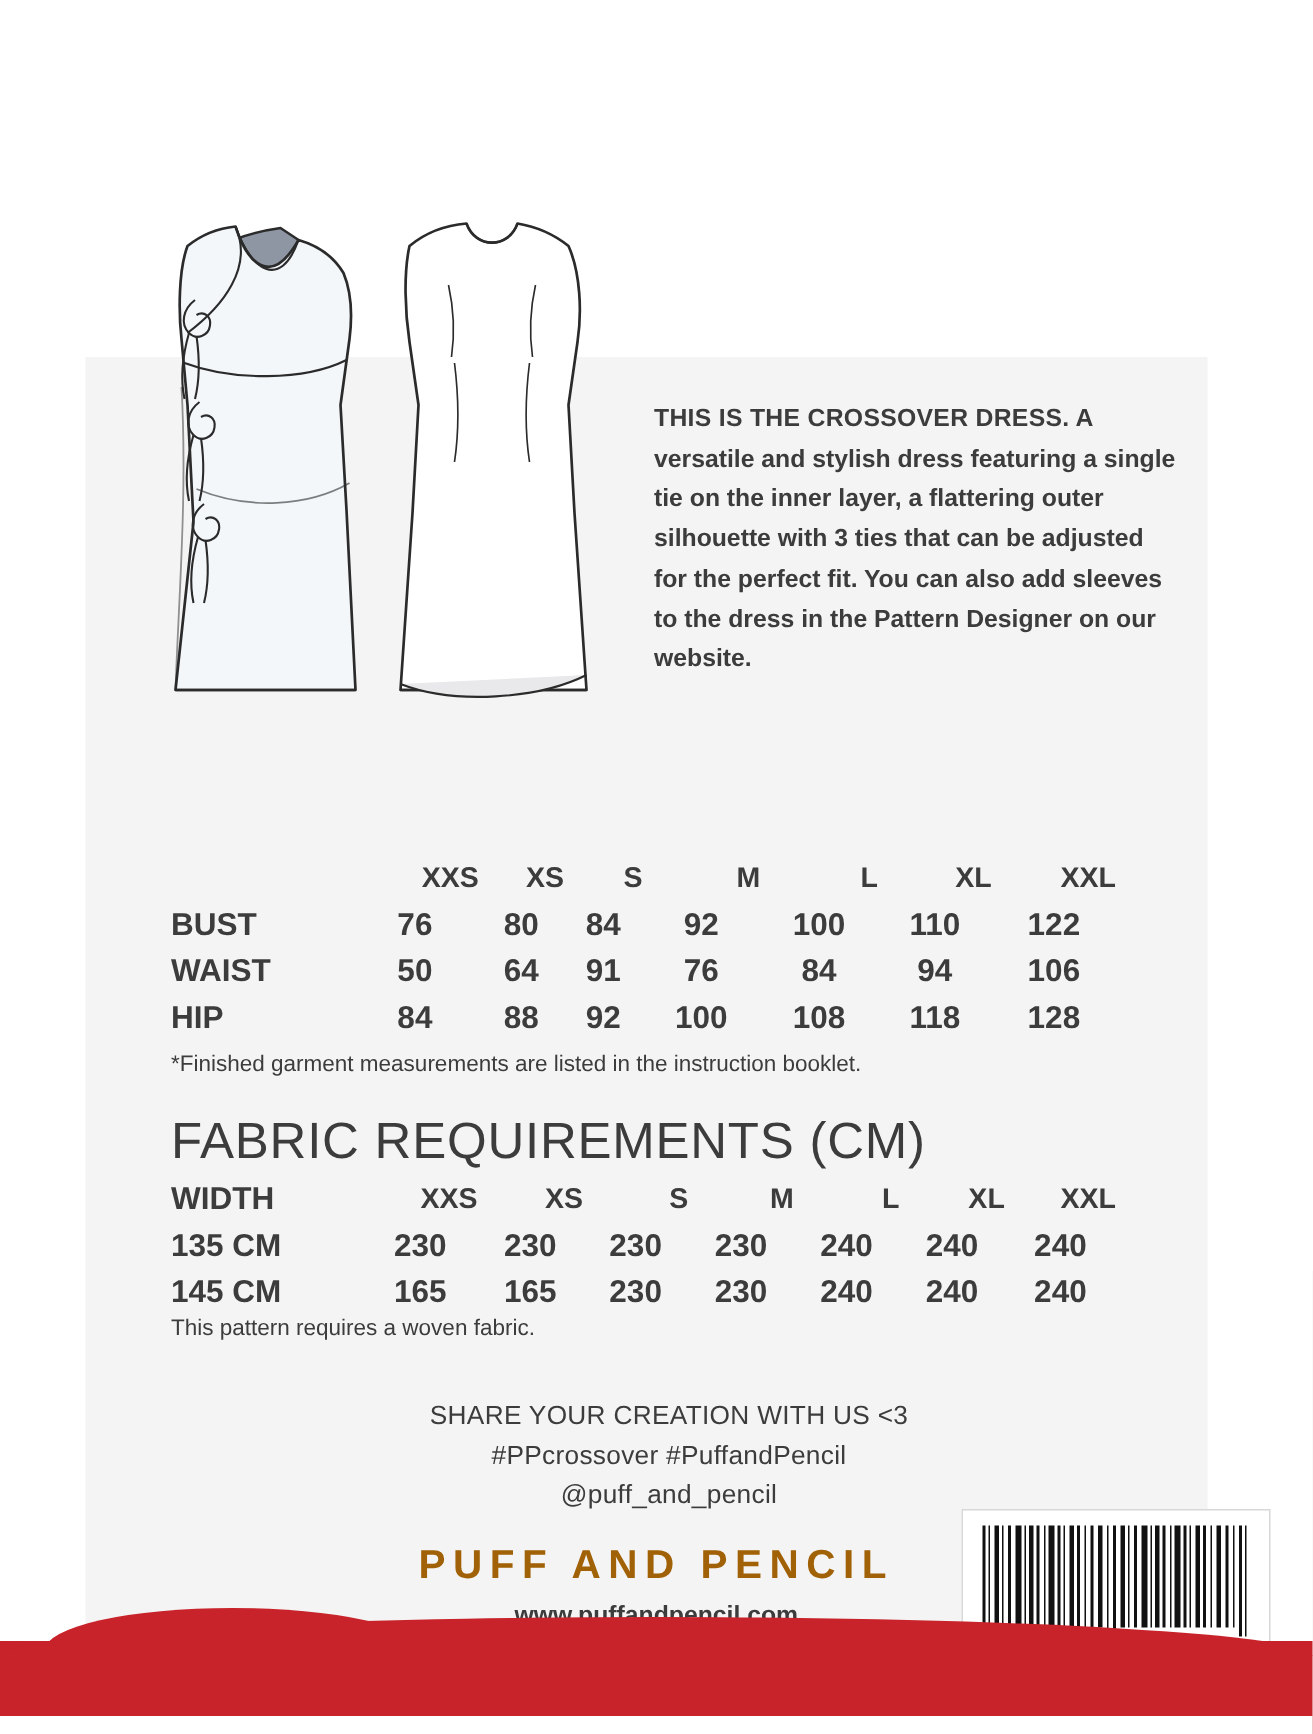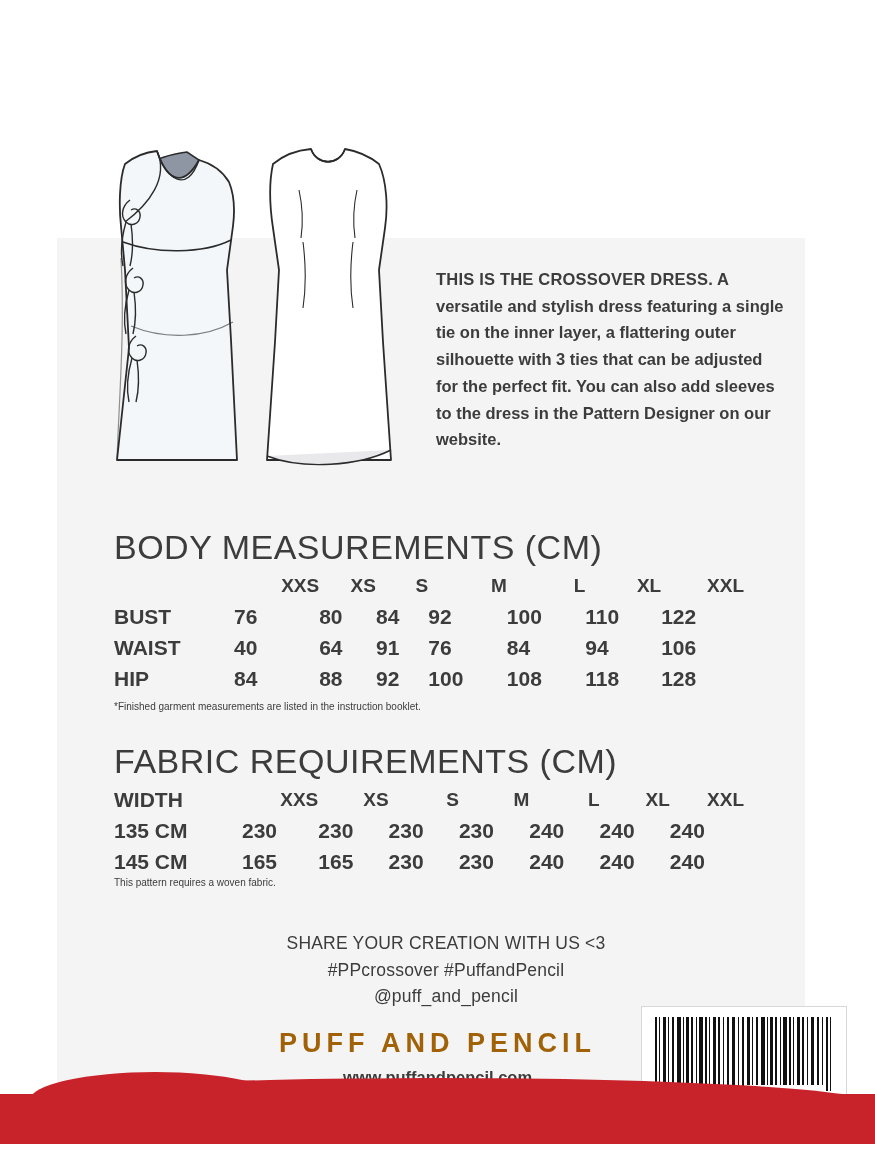--- a/index.html
+++ b/index.html
@@ -62,27 +62,27 @@
   #bm-table{left:114px;top:570px;width:630px;}
   #fr-table{left:114px;top:784px;width:630px;}
 
   .meas .rowhead{
     font-size:21px;font-weight:bold;text-align:left;padding-right:8px;white-space:nowrap;
   }
   .meas .colhead{
     font-size:19px;font-weight:bold;text-align:right;
   }
   .meas td.val{
-    font-size:21px;font-weight:bold;text-align:left;
+    font-size:21px;font-weight:bold;text-align:center;
   }
   .meas tr{height:31px;}
   .meas .corner{width:120px;}
 
   .note{
-    position:absolute;font-size:10px;color:#3c3c3c;
+    position:absolute;font-size:15px;color:#3c3c3c;
   }
   #note1{left:114px;top:701px;}
   #note2{left:114px;top:877px;}
 
   
   .share{
     position:absolute;left:0;right:0;top:930px;text-align:center;
     font-size:17.5px;line-height:1.52;color:#3c3c3c;
   }
   .share div{letter-spacing:.2px;margin-left:17px;}
@@ -165,21 +165,20 @@
         <path d="M12 326 C48 340 104 336 136 320" fill="#e9e9ec" stroke="#2b2b2b" stroke-width="1.4"></path>
       </g>
     </svg>
   </div>
 
   <div class="desc">
     <span class="lead">THIS IS THE CROSSOVER DRESS.</span>
     <span>A versatile and stylish dress featuring a single tie on the inner layer, a flattering outer silhouette with 3 ties that can be adjusted for the perfect fit. You can also add sleeves to the dress in the Pattern Designer on our website.</span>
   </div>
 
-  <h2 class="sect" id="bm-title">BODY MEASUREMENTS (CM)</h2>
 
   <table class="meas" id="bm-table">
     <tbody>
         <tr>
       <th class="corner"></th>
       <th class="colhead">XXS</th>
       <th class="colhead">XS</th>
       <th class="colhead">S</th>
       <th class="colhead">M</th>
       <th class="colhead">L</th>
@@ -191,21 +190,21 @@
       <td class="val">76</td>
       <td class="val">80</td>
       <td class="val">84</td>
       <td class="val">92</td>
       <td class="val">100</td>
       <td class="val">110</td>
       <td class="val">122</td>
     </tr>
     <tr>
       <th class="rowhead">WAIST</th>
-      <td class="val">40</td>
+      <td class="val">50</td>
       <td class="val">64</td>
       <td class="val">91</td>
       <td class="val">76</td>
       <td class="val">84</td>
       <td class="val">94</td>
       <td class="val">106</td>
     </tr>
     <tr>
       <th class="rowhead">HIP</th>
       <td class="val">84</td>

